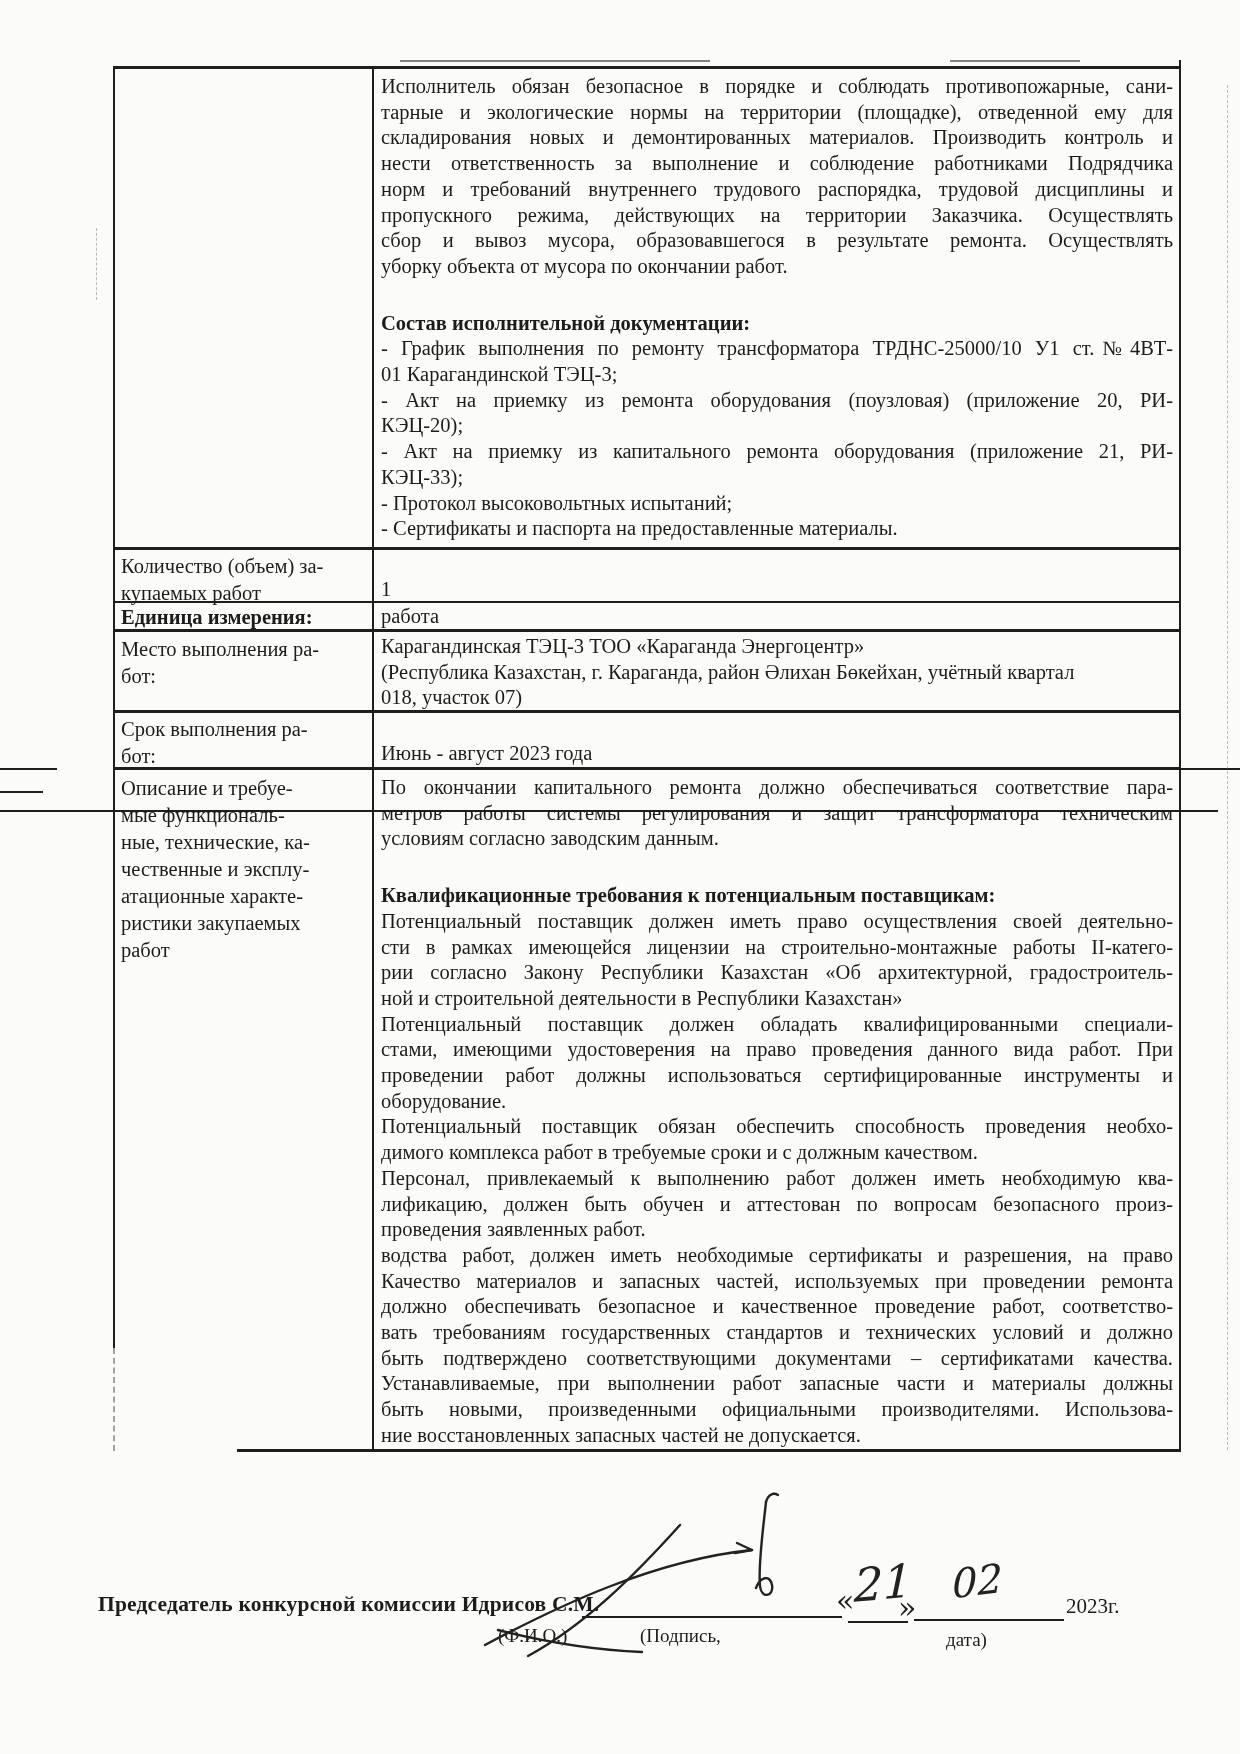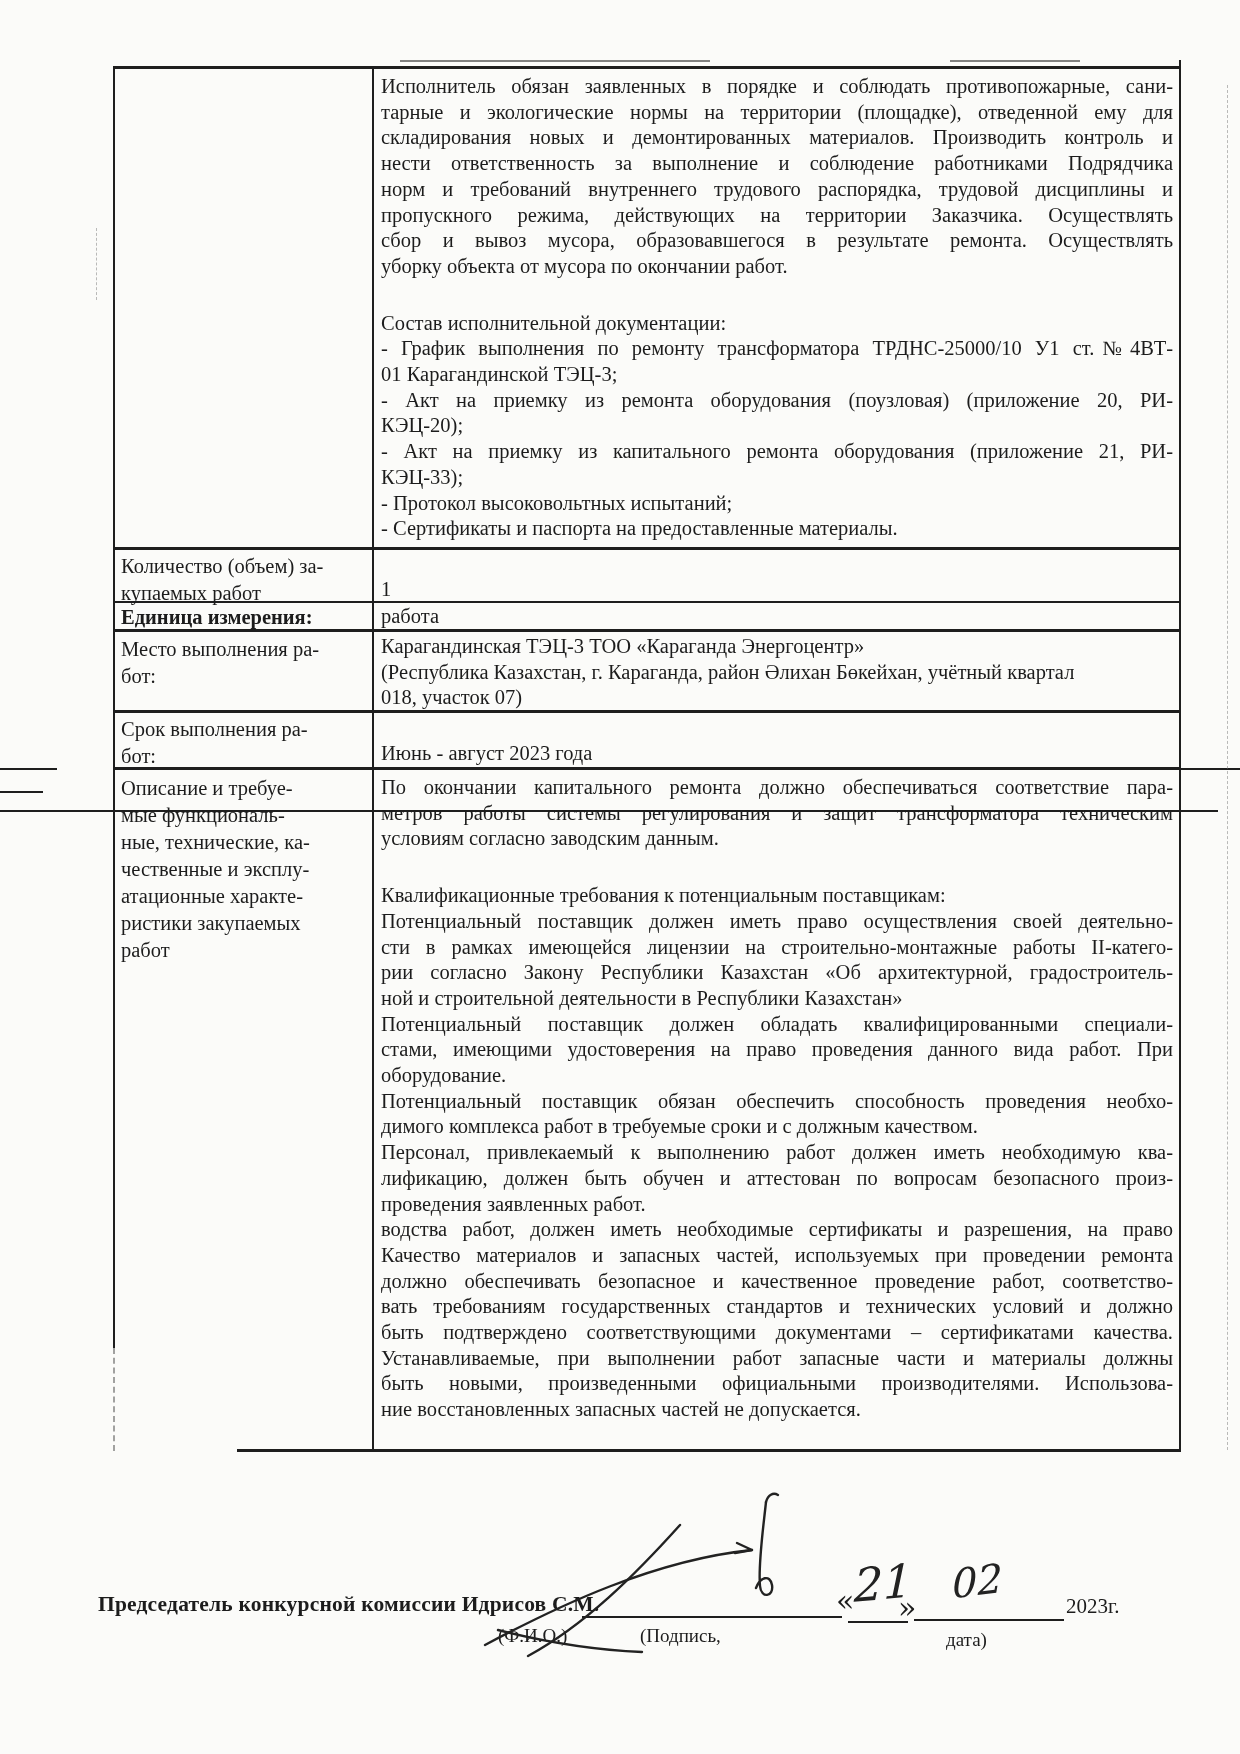--- a/index.html
+++ b/index.html
@@ -10,21 +10,21 @@
     overflow:hidden;
   }
   .hl,.vl{position:absolute;background:#1e1e1e;}
   .faint{opacity:.55;}
   .dashv{position:absolute;border-left:2px dashed #4a4a4a;opacity:.5;width:0;}
   .dotv{position:absolute;border-left:1px dashed #6a6a6a;opacity:.45;width:0;}
   .content{position:absolute;left:381px;width:792px;font-size:20.5px;line-height:25.7px;}
   .label{position:absolute;left:121px;width:246px;font-size:20.5px;line-height:27px;}
   .ln{text-align:left;}
   .ln.j{text-align:justify;text-align-last:justify;}
-  .ln.bold{font-weight:normal;}
+  .ln.bold{font-weight:bold;}
   .gap{height:31px;}
   .value{position:absolute;left:381px;font-size:20.5px;line-height:25.7px;}
   .sig-title{position:absolute;left:98px;top:1592px;font-size:21.5px;font-weight:bold;letter-spacing:.2px;}
   .cap{position:absolute;font-size:19px;}
   .uline{position:absolute;background:#1e1e1e;height:2px;}
   .hand{position:absolute;font-family:"DejaVu Serif",serif;font-style:italic;color:#222;}
   .quote{position:absolute;font-size:30px;font-family:"DejaVu Serif",serif;}
   .year{position:absolute;font-size:21px;}
   svg{position:absolute;overflow:visible;}
 </style>
@@ -48,21 +48,21 @@
   <div class="vl" style="left:1179px;top:60px;width:2px;height:1391px;"></div>
 
   <div class="hl" style="left:0;top:768px;width:57px;height:2px;"></div>
   <div class="hl" style="left:1181px;top:768px;width:59px;height:2px;"></div>
   <div class="hl" style="left:0;top:791px;width:43px;height:2px;"></div>
   <div class="hl" style="left:0;top:810px;width:1218px;height:2px;"></div>
   <div class="dotv" style="left:1227px;top:85px;height:1365px;"></div>
   <div class="dotv" style="left:96px;top:228px;height:72px;"></div>
 
   <div class="content" style="top:74px;">
-      <div class="ln j">Исполнитель обязан заявленных в порядке и соблюдать противопожарные, сани-</div>
+      <div class="ln j">Исполнитель обязан безопасное в порядке и соблюдать противопожарные, сани-</div>
       <div class="ln j">тарные и экологические нормы на территории (площадке), отведенной ему для</div>
       <div class="ln j">складирования новых и демонтированных материалов. Производить контроль и</div>
       <div class="ln j">нести ответственность за выполнение и соблюдение работниками Подрядчика</div>
       <div class="ln j">норм и требований внутреннего трудового распорядка, трудовой дисциплины и</div>
       <div class="ln j">пропускного режима, действующих на территории Заказчика.  Осуществлять</div>
       <div class="ln j">сбор и вывоз мусора, образовавшегося в результате ремонта. Осуществлять</div>
       <div class="ln">уборку объекта от мусора по окончании работ.</div>
       <div class="gap"></div>
       <div class="ln bold">Состав исполнительной документации:</div>
       <div class="ln j">- График выполнения по ремонту трансформатора ТРДНС-25000/10 У1 ст.№4ВТ-</div>
@@ -116,20 +116,21 @@
       <div class="ln j">метров работы системы регулирования и защит трансформатора техническим</div>
       <div class="ln">условиям согласно заводским данным.</div>
       <div class="gap"></div>
       <div class="ln bold">Квалификационные требования к потенциальным поставщикам:</div>
       <div class="ln j">Потенциальный поставщик должен иметь право осуществления своей деятельно-</div>
       <div class="ln j">сти в рамках имеющейся лицензии на строительно-монтажные работы II-катего-</div>
       <div class="ln j">рии согласно Закону Республики Казахстан «Об архитектурной, градостроитель-</div>
       <div class="ln">ной и строительной деятельности в Республики Казахстан»</div>
       <div class="ln j">Потенциальный поставщик должен обладать квалифицированными специали-</div>
       <div class="ln j">стами, имеющими удостоверения на право проведения данного вида работ. При</div>
+      <div class="ln j">проведении работ должны использоваться сертифицированные инструменты и</div>
       <div class="ln">оборудование.</div>
       <div class="ln j">Потенциальный поставщик обязан обеспечить способность проведения необхо-</div>
       <div class="ln">димого комплекса работ в требуемые сроки и с должным качеством.</div>
       <div class="ln j">Персонал, привлекаемый к выполнению работ должен иметь необходимую ква-</div>
       <div class="ln j">лификацию, должен быть обучен и аттестован по вопросам безопасного произ-</div>
       <div class="ln">проведения заявленных работ.</div>
       <div class="ln j">водства работ, должен иметь необходимые сертификаты и разрешения, на право</div>
       <div class="ln j">Качество материалов и запасных частей, используемых при проведении ремонта</div>
       <div class="ln j">должно обеспечивать безопасное и качественное проведение работ, соответство-</div>
       <div class="ln j">вать требованиям государственных стандартов и технических условий и должно</div>

